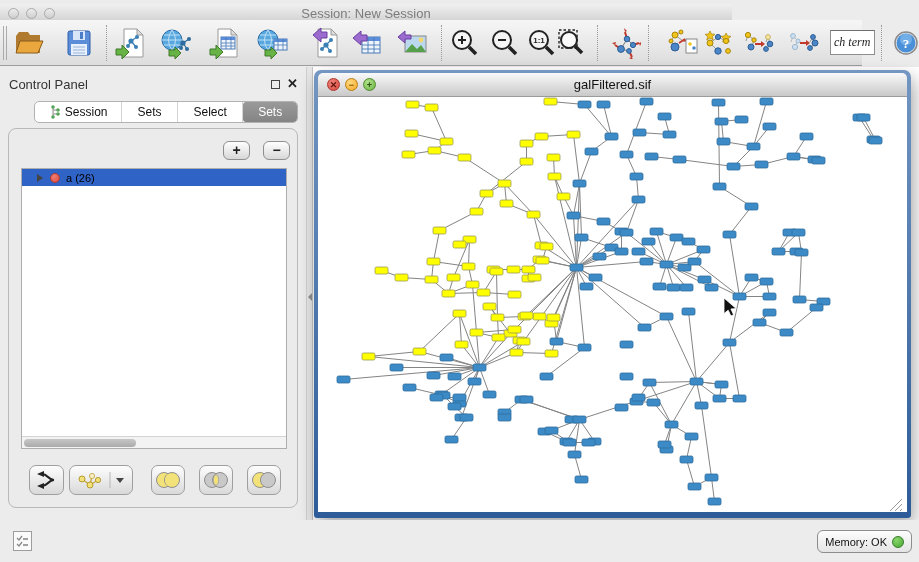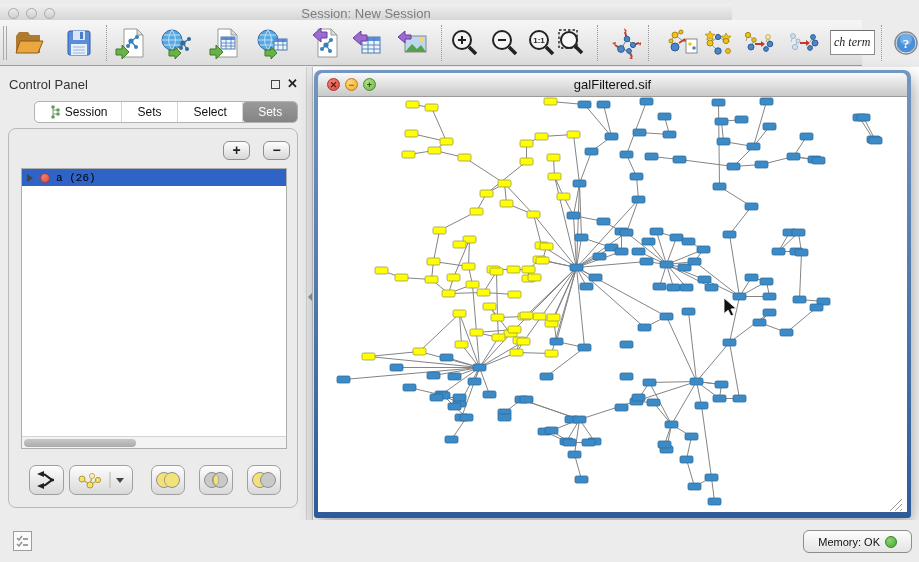--- a/index.html
+++ b/index.html
@@ -43,22 +43,22 @@
     border-right:1px solid #d5d5d5; height:100%; }
   .tab:last-child { border-right:none; }
   .tab.sel { background:linear-gradient(#9a9a9a,#848484); color:#fff; border-radius:3px; }
   #groupbox { position:absolute; left:8px; top:61px; width:290px; height:380px;
     border:1px solid #b9b9b9; border-radius:8px; background:#ebebeb; }
   .pmbtn { position:absolute; top:12px; width:27px; height:19px; border:1px solid #8f8f8f;
     border-radius:6px; background:linear-gradient(#fefefe,#d8d8d8); font-weight:bold;
     font-size:14px; line-height:15px; text-align:center; color:#222; padding:0; }
   #setlist { position:absolute; left:12px; top:39px; width:266px; height:281px;
     background:#fff; border:1px solid #aeaeae; overflow:hidden; }
-  .set-row { height:17px; display:flex; align-items:center; padding-left:5px;
-    font-size:11px; color:#000;font-family:Liberation Mono, monospace; }
+  .set-row { height:17px; display:flex; align-items:center; padding-left:15px;
+    font-size:11px; color:#000; }
   .set-row.sel { background:#2f63c5; }
   .disc { width:0; height:0; border-left:6px solid #444; border-top:4px solid transparent;
     border-bottom:4px solid transparent; margin-right:7px; }
   .setdot { width:10px; height:10px; border-radius:50%; margin-right:6px;
     background:radial-gradient(circle at 35% 30%, #f07d72, #dd4a3f); border:1px solid #b23a31; }
   #hscroll { position:absolute; left:0; bottom:0; width:264px; height:12px;
     background:#f3f3f3; border-top:1px solid #d4d4d4; }
   #hthumb { position:absolute; left:2px; top:2px; width:112px; height:8px; border-radius:4px;
     background:linear-gradient(#c7c7c7,#ababab); }
   .setbtn { position:absolute; top:336px; height:30px; border:1px solid #9f9f9f; border-radius:7px;
@@ -84,21 +84,21 @@
   #wyellow{ left:27px; background:radial-gradient(circle at 35% 30%,#ffd97e,#f5a623); border:1px solid #b97d14; color:#7a5208; }
   #wgreen { left:45px; background:radial-gradient(circle at 35% 30%,#b0e08b,#6cb543); border:1px solid #4e8a2b; color:#2c5310; }
   #wcanvas { position:relative; height:415px; background:#fff; overflow:hidden; }
   #graphsvg { position:absolute; left:4px; top:0; }
   #cursor { position:absolute; left:0; top:0; }
   
   #statusbar { position:absolute; left:0; top:520px; width:919px; height:42px; background:#ececec; }
   #taskicon { position:absolute; left:13px; top:11px; width:19px; height:20px;
     border:1px solid #9d9d9d; background:#fafafa; }
   #memory { position:absolute; right:7px; top:10px; height:23px; display:flex; align-items:center;
-    gap:5px; padding:0 14px; border:1px solid #8d8d8d; border-radius:6px;
+    gap:5px; padding:0 7px; border:1px solid #8d8d8d; border-radius:6px;
     background:linear-gradient(#fdfdfd,#e4e4e4); font-size:11px; color:#111; }
   #memdot { width:12px; height:12px; border-radius:50%; border:1px solid #3a7d2c;
     background:radial-gradient(circle at 35% 30%,#8ad66e,#47a930); }
 </style>
 </head>
 <body>
 
 <div id="titlebar">
   <span class="tlight" style="left:8px"></span>
   <span class="tlight" style="left:26px"></span>

